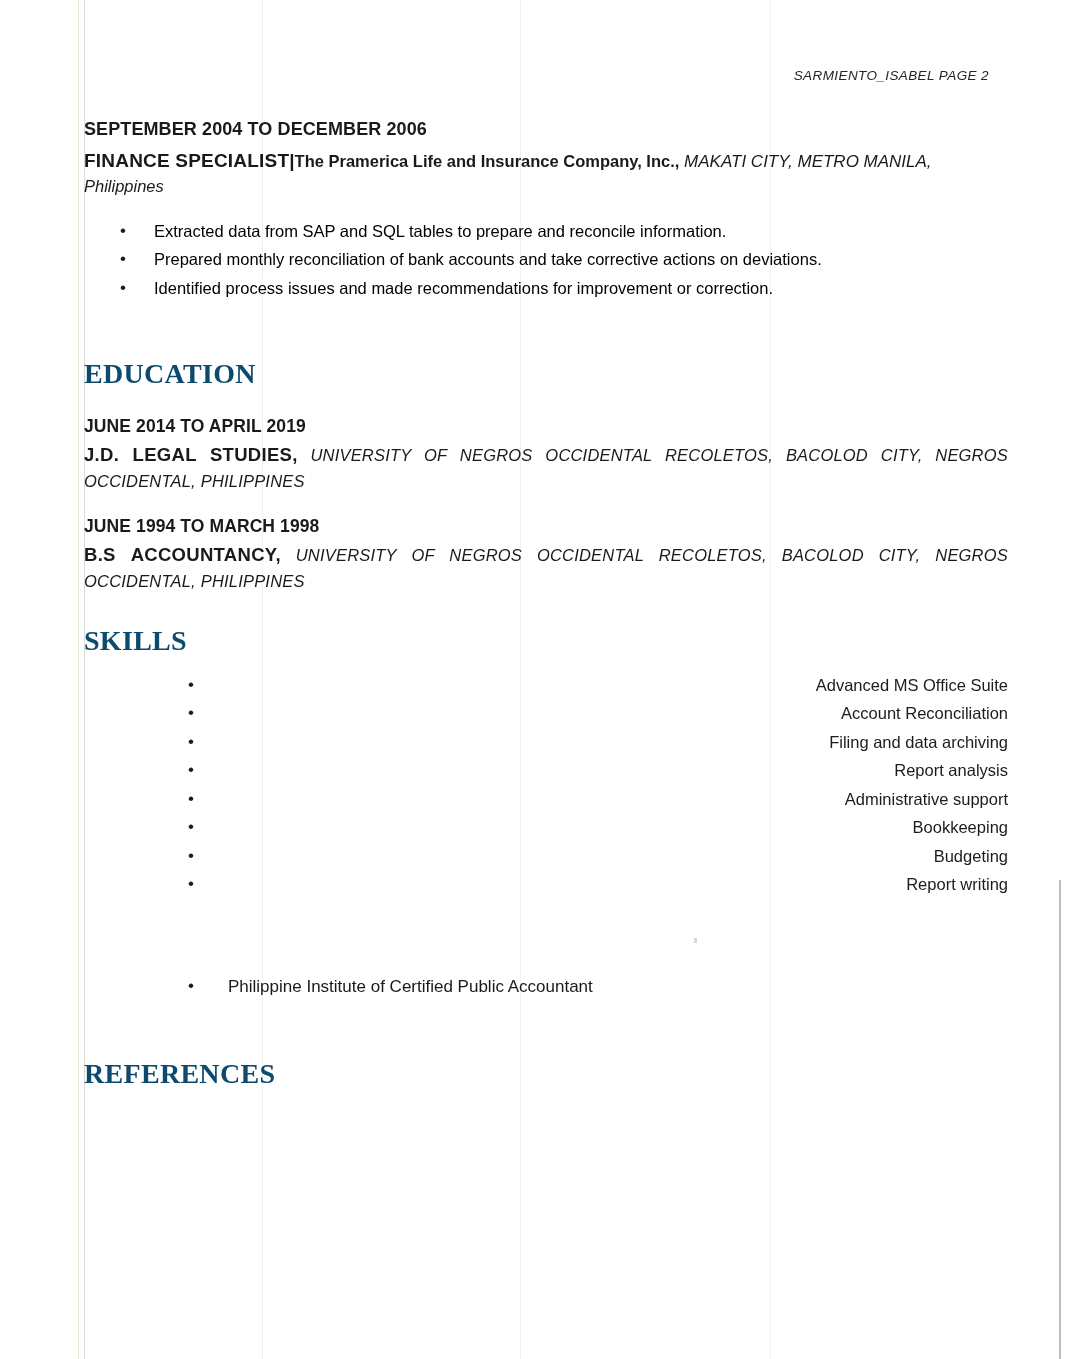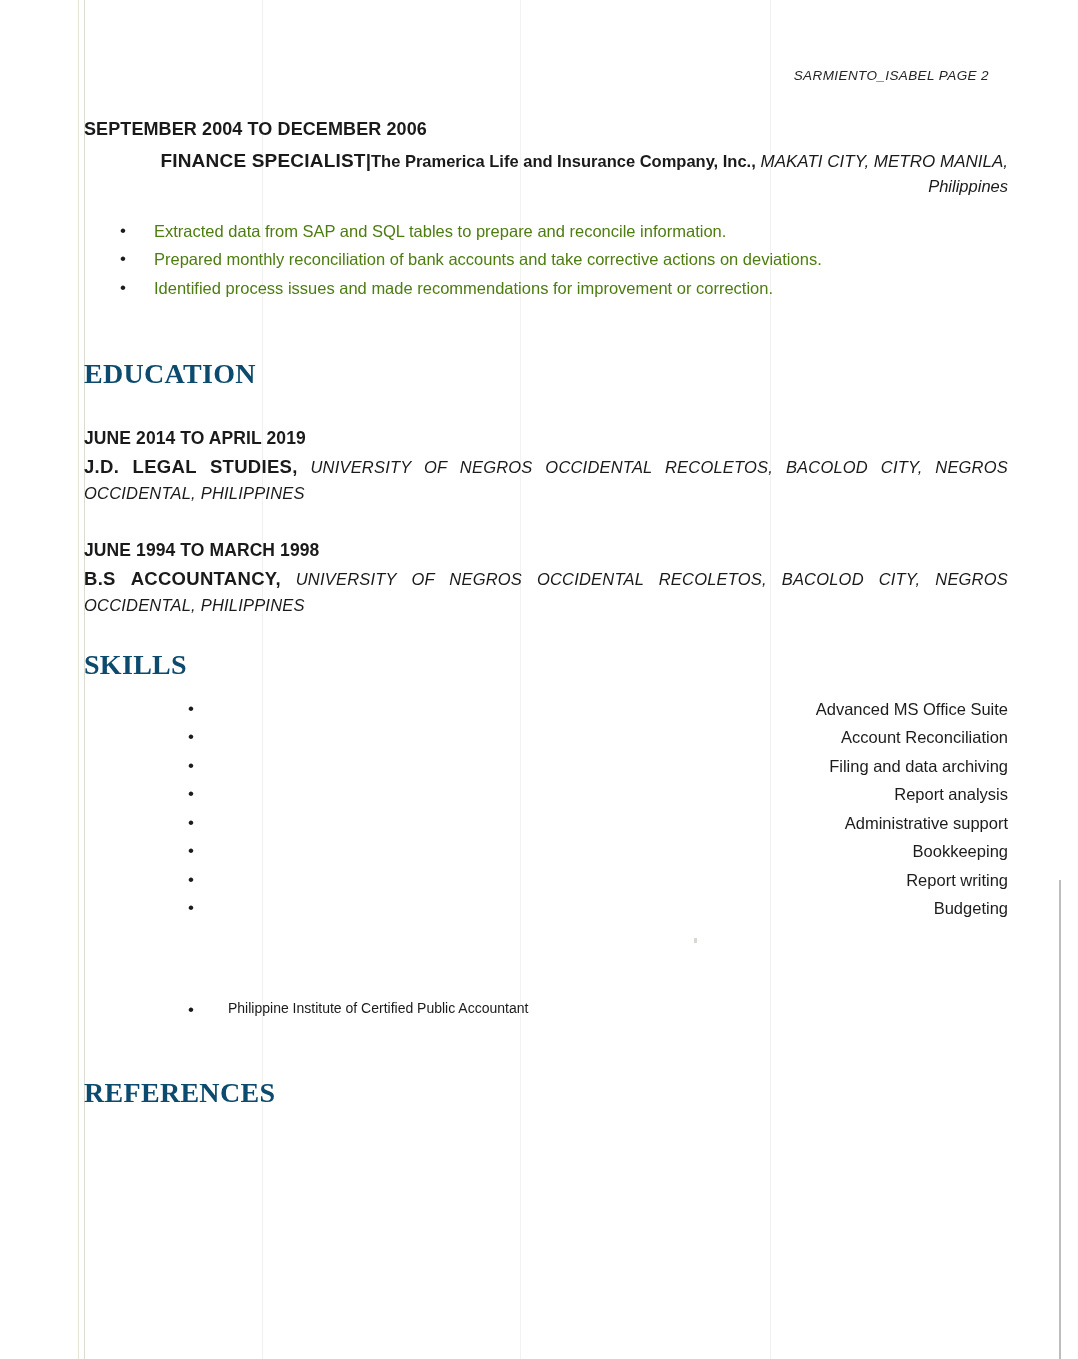--- a/index.html
+++ b/index.html
@@ -69,21 +69,20 @@
     font-size: 18px;
     font-weight: bold;
     letter-spacing: 0.1px;
     margin: 0 0 6px 0;
     line-height: 1.25;
   }
   .job-line {
     font-size: 17px;
     line-height: 1.45;
     margin: 0 0 2px 0;
-    text-align: right;
   }
   .job-title {
     font-weight: bold;
     font-size: 19px;
     letter-spacing: 0.2px;
   }
   .pipe {
     font-weight: bold;
     font-size: 19px;
   }
@@ -105,21 +104,21 @@
   ul.bullets {
     list-style: none;
     margin: 18px 0 0 0;
     padding: 0;
   }
   ul.bullets li {
     position: relative;
     padding-left: 70px;
     font-size: 16.5px;
     line-height: 1.72;
-    color: #4d7c0f;
+    color: #000000;
   }
   ul.bullets li:before {
     content: "\2022";
     position: absolute;
     left: 36px;
     top: -1px;
     font-size: 17px;
     color: #1c1c1c;
   }
 
@@ -130,21 +129,21 @@
     font-size: 28px;
     letter-spacing: 0.3px;
     color: #0c4a6e;
     margin: 0;
   }
 
   .edu-dates {
     font-size: 17.5px;
     font-weight: bold;
     letter-spacing: 0.1px;
-    margin: 12px 0 4px 0;
+    margin: 0 0 4px 0;
   }
   .edu-line {
     font-size: 17px;
     line-height: 1.5;
     text-align: justify;
     margin: 0;
   }
   .edu-degree {
     font-weight: bold;
     font-size: 18.5px;
@@ -178,21 +177,21 @@
   }
 
   ul.plain-indent {
     list-style: none;
     margin: 12px 0 0 0;
     padding: 0;
   }
   ul.plain-indent li {
     position: relative;
     padding-left: 144px;
-    font-size: 14px;
+    font-size: 17px;
     line-height: 1.7;
   }
   ul.plain-indent li:before {
     content: "\2022";
     position: absolute;
     left: 104px;
     top: -1px;
     font-size: 17px;
   }
 
@@ -269,22 +268,22 @@
     <div class="sp-3"></div>
 
     <h2 class="section-heading">SKILLS</h2>
     <ul class="skills">
       <li>Advanced MS Office Suite</li>
       <li>Account Reconciliation</li>
       <li>Filing and data archiving</li>
       <li>Report analysis</li>
       <li>Administrative support</li>
       <li>Bookkeeping</li>
+      <li>Budgeting</li>
       <li>Report writing</li>
-      <li>Budgeting</li>
     </ul>
 
     <div class="sp-5"></div>
 
     <ul class="plain-indent">
       <li>Philippine Institute of Certified Public Accountant</li>
     </ul>
 
     <div class="sp-6"></div>
 

